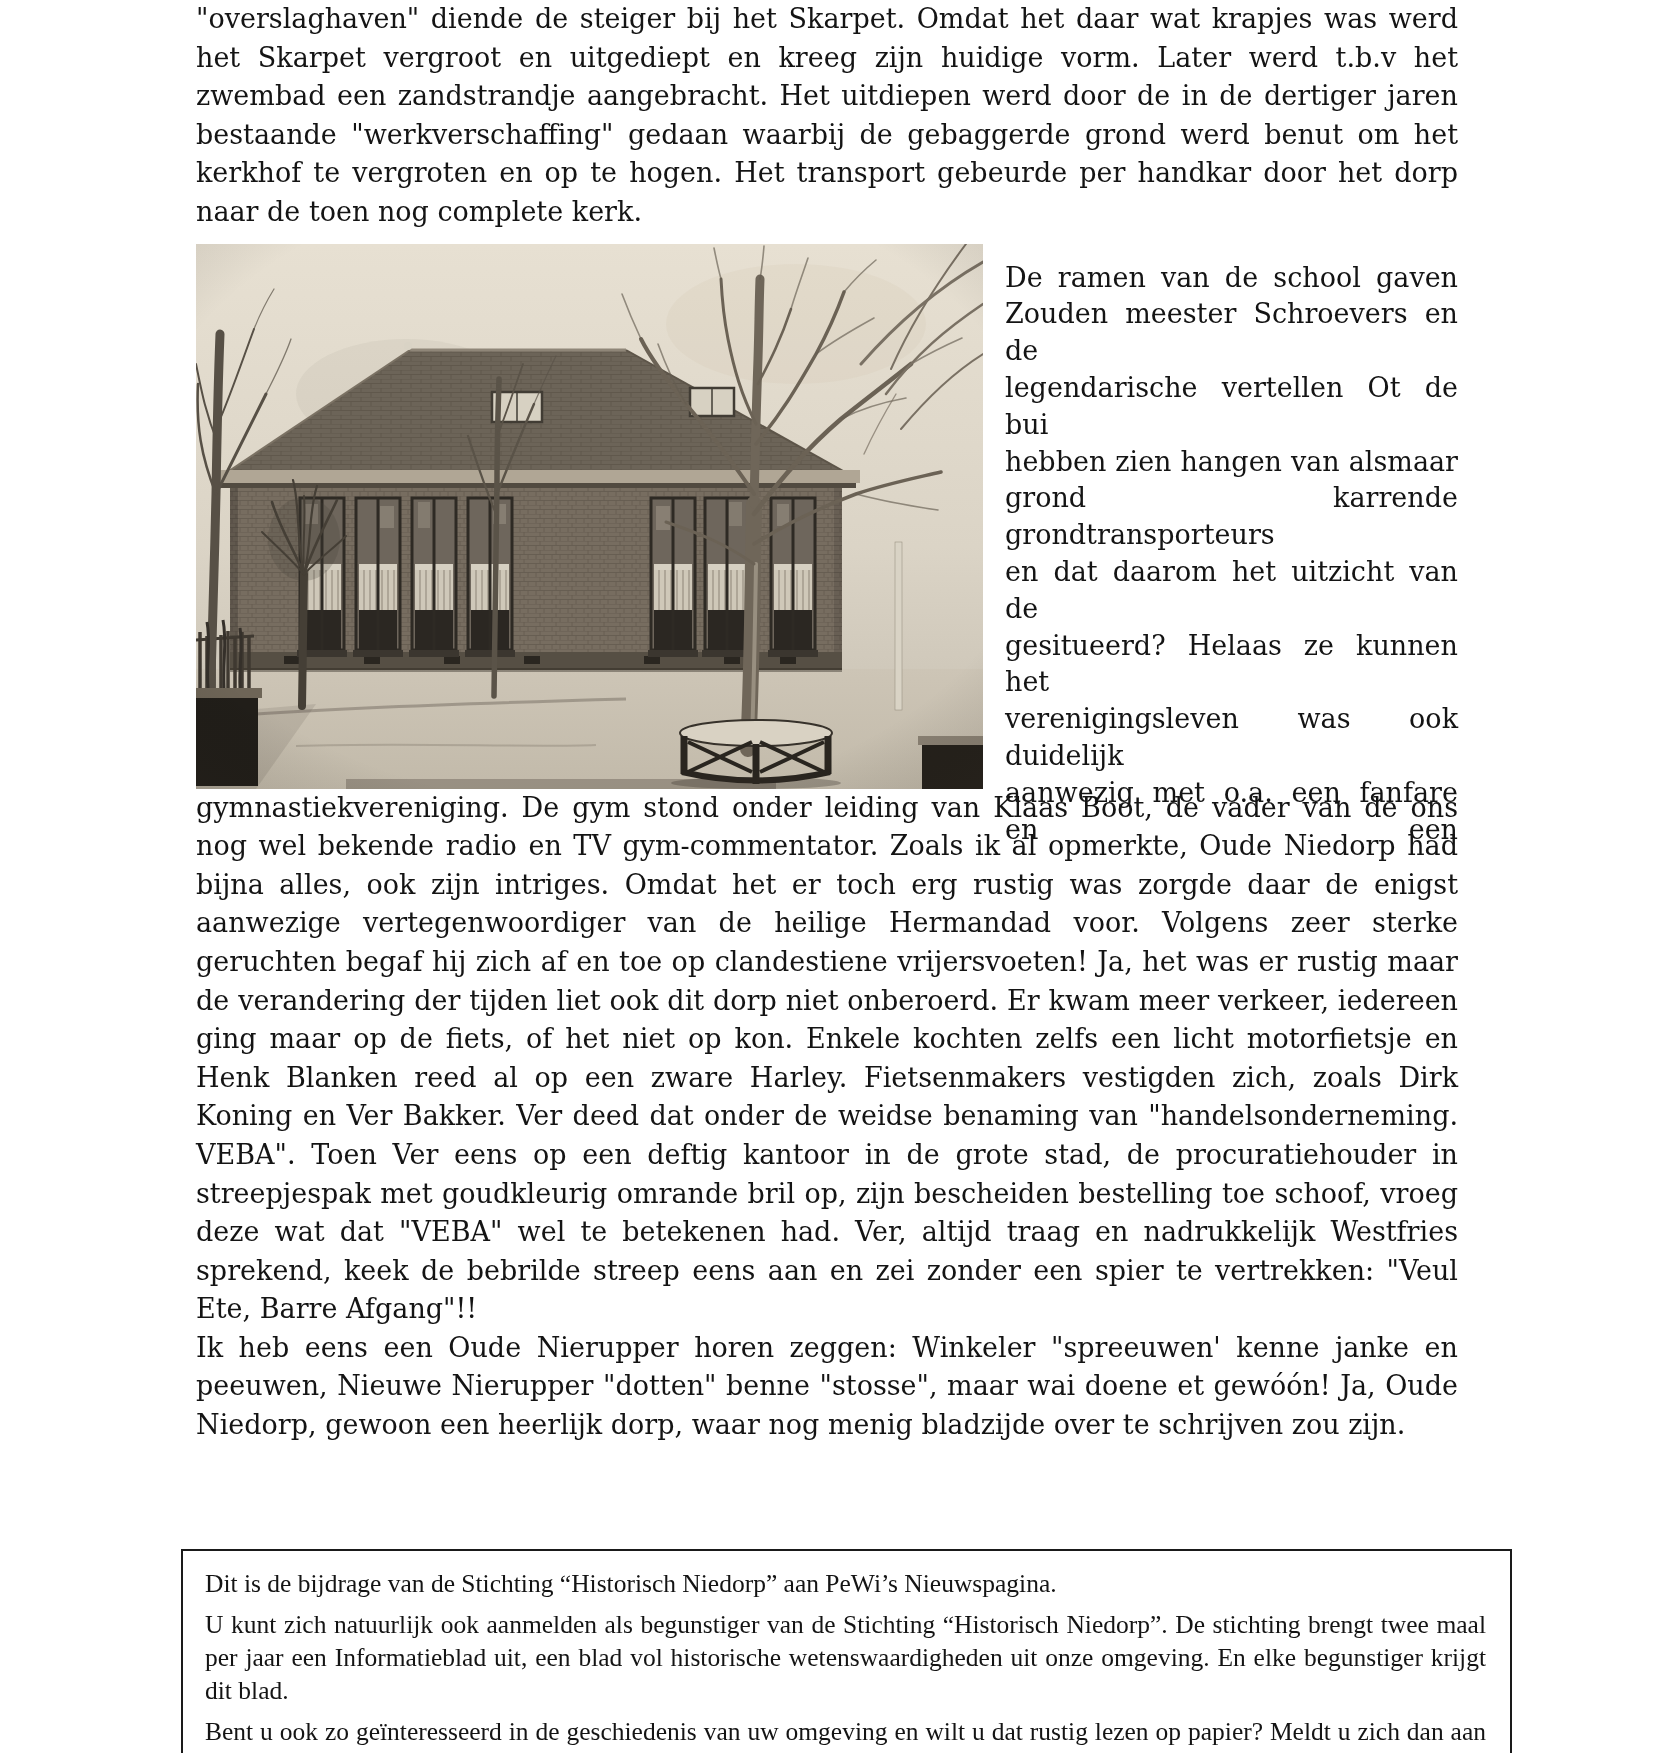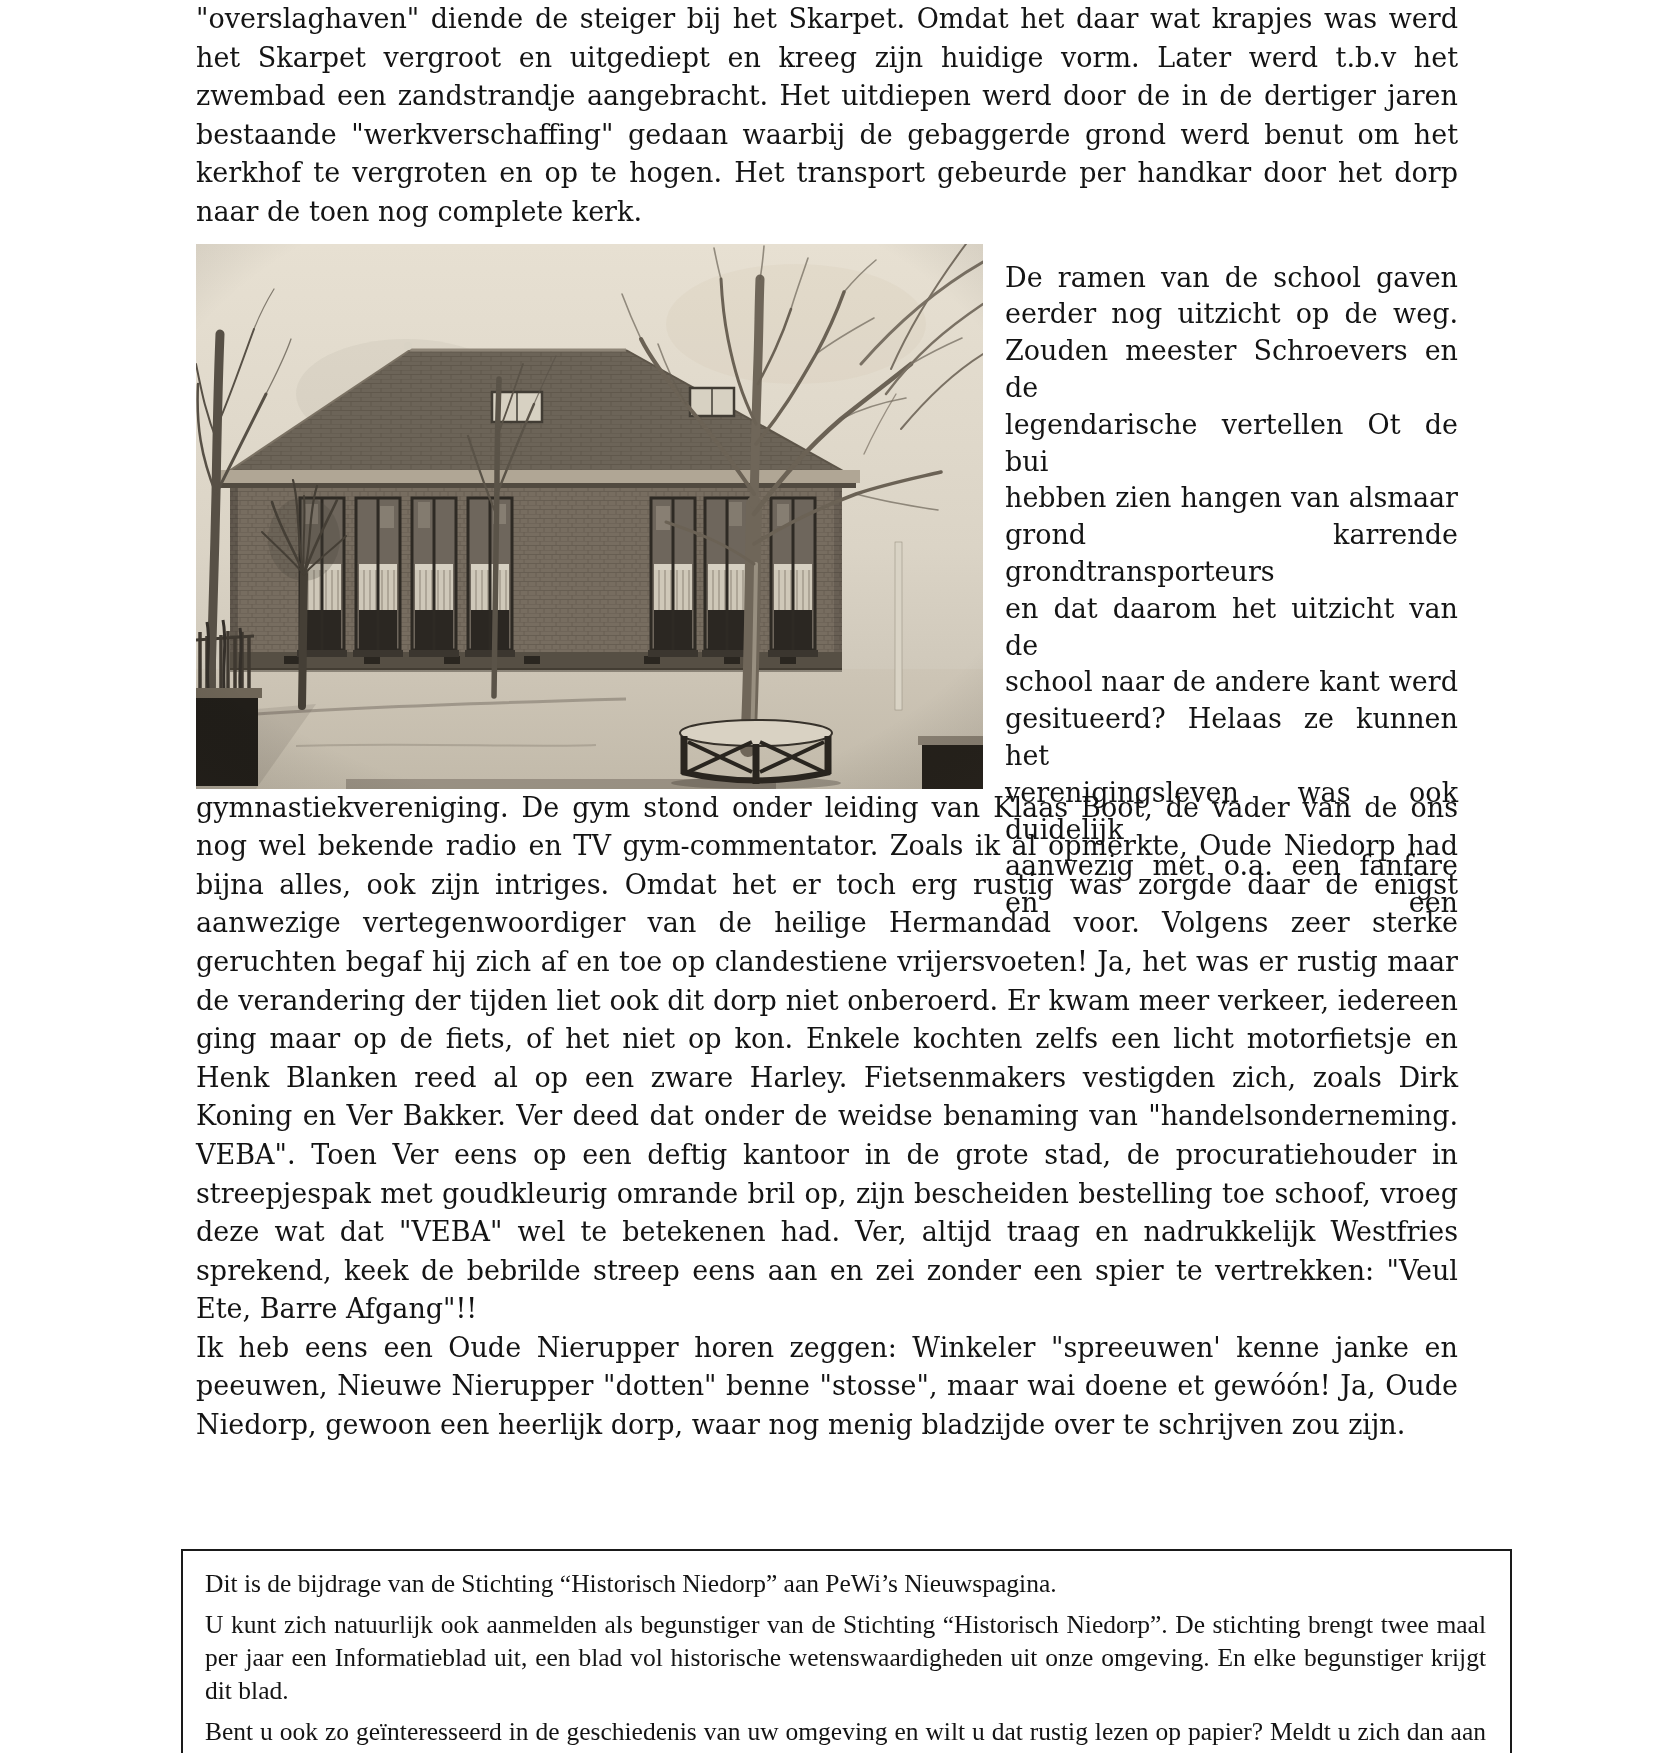--- a/index.html
+++ b/index.html
@@ -281,27 +281,25 @@
             <rect x="722" y="492" width="65" height="9" fill="#8b8274"></rect>
           </g>
 
           <rect x="0" y="0" width="787" height="545" fill="url(#vig)"></rect>
         </svg>
       </div>
 
       <div class="right-col">
         <div class="col-body">
             <div class="jline">De ramen van de school gaven</div>
-            <div class="jline">eerder nog uitzicht op de weg.</div>
             <div class="jline">Zouden meester Schroevers en de</div>
             <div class="jline">legendarische vertellen Ot de bui</div>
             <div class="jline">hebben zien hangen van alsmaar</div>
             <div class="jline">grond karrende grondtransporteurs</div>
             <div class="jline">en dat daarom het uitzicht van de</div>
-            <div class="jline">school naar de andere kant werd</div>
             <div class="jline">gesitueerd? Helaas ze kunnen het</div>
             <div class="jline">verenigingsleven was ook duidelijk</div>
             <div class="jline">aanwezig met o.a. een fanfare en een</div>
           </div>
       </div>
     </div>
 
     <p class="body continuation">gymnastiekvereniging. De gym stond onder leiding van Klaas Boot, de vader van de ons nog wel bekende radio en TV gym-commentator. Zoals ik al opmerkte, Oude Niedorp had bijna alles, ook zijn intriges. Omdat het er toch erg rustig was zorgde daar de enigst aanwezige vertegenwoordiger van de heilige Hermandad voor. Volgens zeer sterke geruchten begaf hij zich af en toe op clandestiene vrijersvoeten! Ja, het was er rustig maar de verandering der tijden liet ook dit dorp niet onberoerd. Er kwam meer verkeer, iedereen ging maar op de fiets, of het niet op kon. Enkele kochten zelfs een licht motorfietsje en Henk Blanken reed al op een zware Harley. Fietsenmakers vestigden zich, zoals Dirk Koning en Ver Bakker. Ver deed dat onder de weidse benaming van "handelsonderneming. VEBA". Toen Ver eens op een deftig kantoor in de grote stad, de procuratiehouder in streepjespak met goudkleurig omrande bril op, zijn bescheiden bestelling toe schoof, vroeg deze wat dat "VEBA" wel te betekenen had. Ver, altijd traag en nadrukkelijk Westfries sprekend, keek de bebrilde streep eens aan en zei zonder een spier te vertrekken: "Veul Ete, Barre Afgang"!!</p>
 
     <p class="body closing">Ik heb eens een Oude Nierupper horen zeggen: Winkeler "spreeuwen' kenne janke en peeuwen, Nieuwe Nierupper "dotten" benne "stosse", maar wai doene et gewóón! Ja, Oude Niedorp, gewoon een heerlijk dorp, waar nog menig bladzijde over te schrijven zou zijn.</p>

